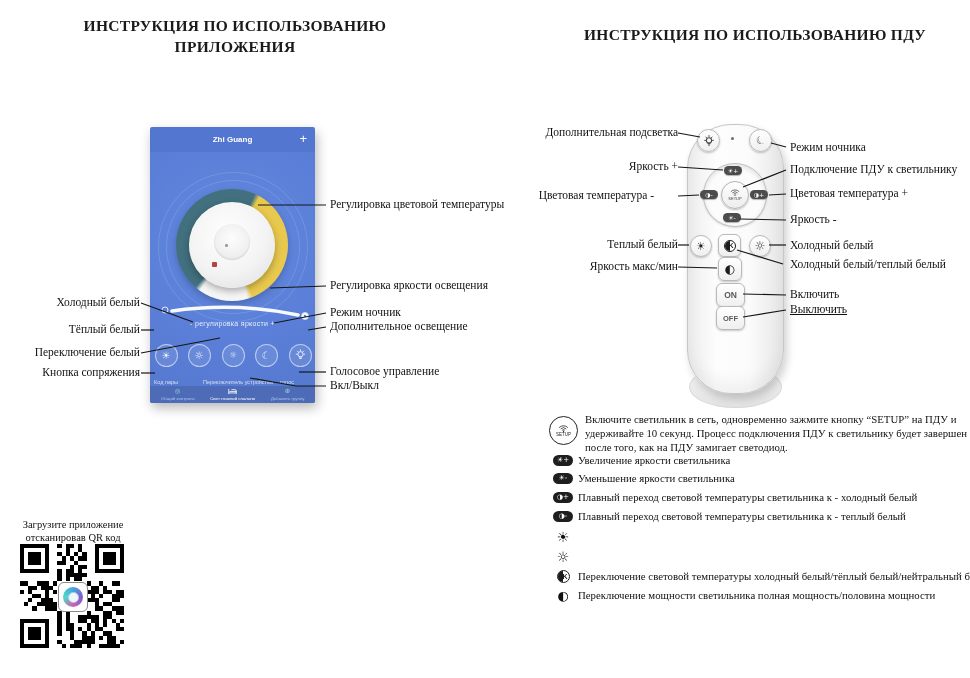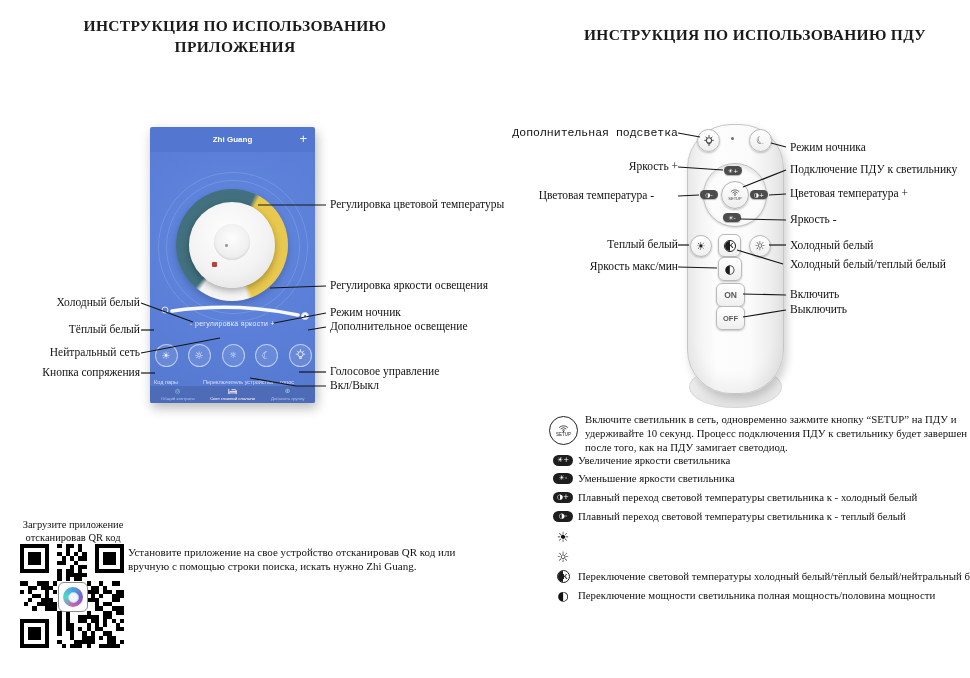--- a/index.html
+++ b/index.html
@@ -303,44 +303,44 @@
     <polyline points="769,195 786,194"></polyline>
     <polyline points="740,219 786,220"></polyline>
     <polyline points="769,245 786,245"></polyline>
     <polyline points="737,250 783,264"></polyline>
     <polyline points="743,294 786,295"></polyline>
     <polyline points="743,317 786,310"></polyline>
   </svg>
 
   <div class="callout ra" style="left:15px;top:296px;width:125px;">Холодный белый</div>
   <div class="callout ra" style="left:15px;top:323px;width:125px;">Тёплый белый</div>
-  <div class="callout ra" style="left:15px;top:346px;width:125px;">Нейтральный сеть</div>
+  <div class="callout ra" style="left:15px;top:346px;width:125px;">Переключение белый</div>
   <div class="callout ra" style="left:15px;top:366px;width:125px;">Кнопка сопряжения</div>
 
   <div class="callout" style="left:330px;top:198px;">Регулировка цветовой температуры</div>
   <div class="callout" style="left:330px;top:279px;">Регулировка яркости освещения</div>
   <div class="callout" style="left:330px;top:306px;">Режим ночник</div>
   <div class="callout" style="left:330px;top:320px;">Дополнительное освещение</div>
   <div class="callout" style="left:330px;top:365px;">Голосовое управление</div>
   <div class="callout" style="left:330px;top:379px;">Вкл/Выкл</div>
 
-  <div class="callout ra" style="left:480px;top:126px;width:198px;font-family:Liberation Mono, monospace;">Дополнительная подсветка</div>
+  <div class="callout ra" style="left:480px;top:126px;width:198px;">Дополнительная подсветка</div>
   <div class="callout ra" style="left:480px;top:160px;width:198px;">Яркость +</div>
   <div class="callout ra" style="left:456px;top:189px;width:198px;">Цветовая температура -</div>
   <div class="callout ra" style="left:480px;top:238px;width:198px;">Теплый белый</div>
   <div class="callout ra" style="left:480px;top:260px;width:198px;">Яркость макс/мин</div>
 
   <div class="callout" style="left:790px;top:141px;">Режим ночника</div>
   <div class="callout" style="left:790px;top:163px;">Подключение ПДУ к светильнику</div>
   <div class="callout" style="left:790px;top:187px;">Цветовая температура +</div>
   <div class="callout" style="left:790px;top:213px;">Яркость -</div>
   <div class="callout" style="left:790px;top:239px;">Холодный белый</div>
   <div class="callout" style="left:790px;top:258px;">Холодный белый/теплый белый</div>
   <div class="callout" style="left:790px;top:288px;">Включить</div>
-  <div class="callout" style="left:790px;top:303px;">Выключить</div>
+  <div class="callout" style="left:790px;top:303px;text-decoration:underline;">Выключить</div>
 
   <div class="setup-note-icon">
     <svg width="11" height="7" viewBox="0 0 12 8">
       <path d="M1,3 a7,7 0 0 1 10,0 M2.8,4.6 a4.5,4.5 0 0 1 6.4,0 M4.5,6 a2.2,2.2 0 0 1 3,0" fill="none" stroke="#222" stroke-width=".9"></path>
       <circle cx="6" cy="7.2" r=".8" fill="#222"></circle>
     </svg>
     <span>SETUP</span>
   </div>
   <div class="note-text">Включите светильник в сеть, одновременно зажмите кнопку “SETUP” на ПДУ и удерживайте 10 секунд. Процесс подключения ПДУ к светильнику будет завершен после того, как на ПДУ замигает светодиод.</div>
 
@@ -588,15 +588,14 @@
         <rect x="21" y="24" width="1" height="1" fill="#000"></rect>
         <rect x="22" y="24" width="1" height="1" fill="#000"></rect>
         <rect x="23" y="24" width="1" height="1" fill="#000"></rect>
       </svg>
   </div>
   <div class="qr-app-icon">
     <div class="ring">
         <div class="core"></div>
       </div>
   </div>
-  <div class="install-text" style="top:545px;">Установите приложение на свое устройство отсканировав QR код или вручную с помощью строки поиска, искать нужно Zhi Guang.</div>
 
 </div>
 
 </body></html>

